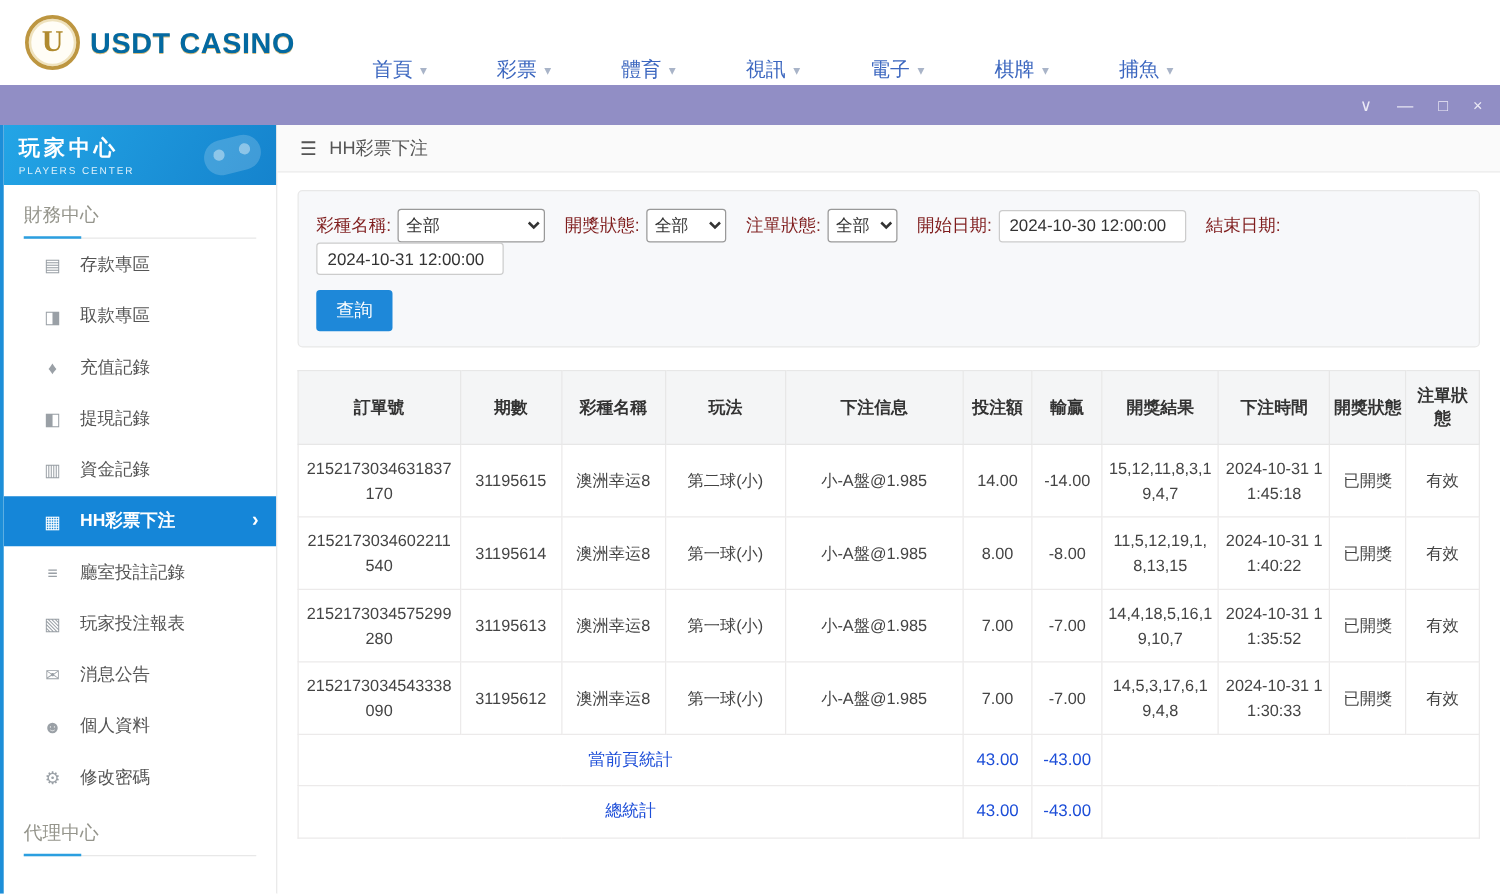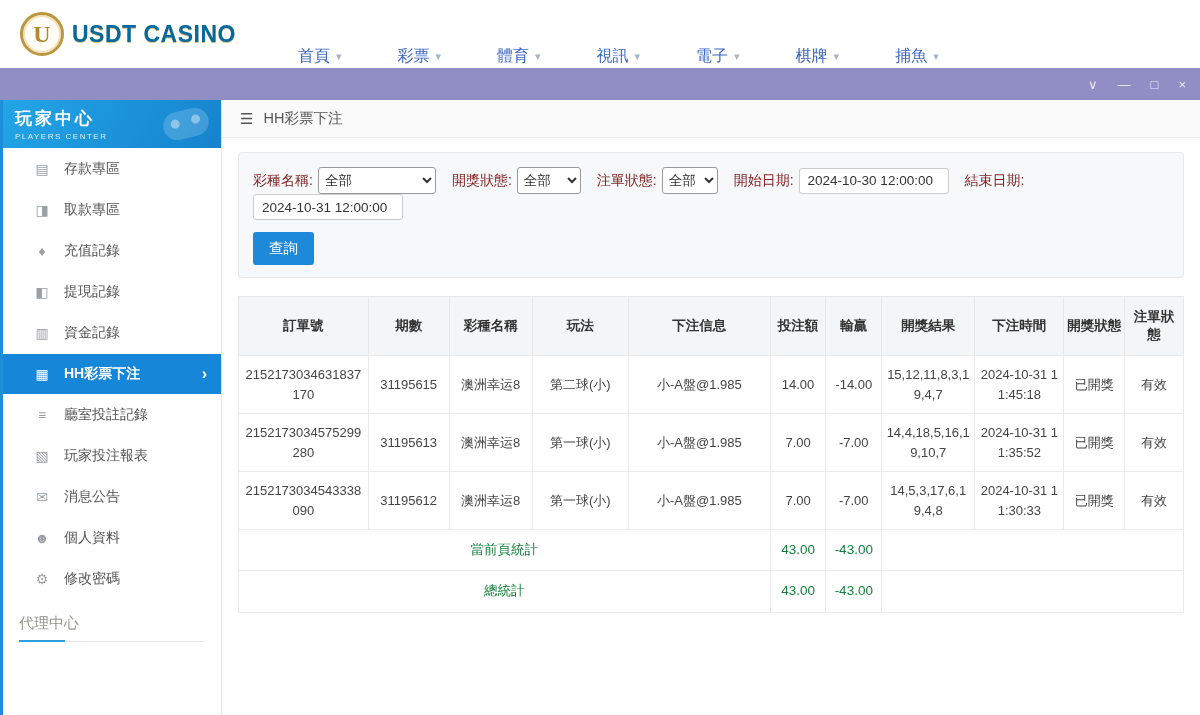--- a/index.html
+++ b/index.html
@@ -71,21 +71,21 @@
   .data-table { width:100%; margin-top:18px; border-collapse:collapse; table-layout:fixed;
     border:1px solid #e5e5e5; }
   .data-table col.c1{width:128px}.data-table col.c2{width:80px}.data-table col.c3{width:82px}
   .data-table col.c4{width:95px}.data-table col.c5{width:140px}.data-table col.c6{width:55px}
   .data-table col.c7{width:55px}.data-table col.c8{width:92px}.data-table col.c9{width:88px}
   .data-table col.c10{width:60px}.data-table col.c11{width:58px}
   .data-table th { background:#f4f5f6; border:1px solid #e7e7e7; padding:11px 2px;
     font-size:13.5px; color:#333; font-weight:bold; text-align:center; }
   .data-table td { border:1px solid #eceaea; padding:9px 4px; font-size:13px; color:#444;
     text-align:center; word-break:break-all; line-height:1.5; }
-  .summary-row td { padding:10px 0; font-size:13.5px; color:#15803d; }
+  .summary-row td { padding:10px 0; font-size:13.5px; color:#1d4ed8; }
   .sum-label { font-size:14px; }
 </style>
 </head>
 <body>
 
 <header class="site-header">
   <div class="logo">
     <div class="logo-badge">
       <span>U</span>
     </div>
@@ -133,20 +133,21 @@
 </div>
 
 <div class="app">
   <aside class="sidebar">
     <div class="side-header">
       <div class="side-title">玩家中心</div>
       <div class="side-sub">PLAYERS CENTER</div>
       <span class="gamepad"></span>
     </div>
     <div id="side-menu">
+        <div class="side-heading">財務中心</div>
         <div class="side-item">
           <span class="side-icon">▤</span>
           <span class="side-label">存款專區</span>
         </div>
         <div class="side-item">
           <span class="side-icon">◨</span>
           <span class="side-label">取款專區</span>
         </div>
         <div class="side-item">
           <span class="side-icon">♦</span>
@@ -255,20 +256,33 @@
               <td>第二球(小)</td>
               <td>小-A盤@1.985</td>
               <td>14.00</td>
               <td>-14.00</td>
               <td>15,12,11,8,3,19,4,7</td>
               <td>2024-10-31 11:45:18</td>
               <td>已開獎</td>
               <td>有效</td>
             </tr>
             <tr class="data-row">
+              <td>2152173034602211540</td>
+              <td>31195614</td>
+              <td>澳洲幸运8</td>
+              <td>第一球(小)</td>
+              <td>小-A盤@1.985</td>
+              <td>8.00</td>
+              <td>-8.00</td>
+              <td>11,5,12,19,1,8,13,15</td>
+              <td>2024-10-31 11:40:22</td>
+              <td>已開獎</td>
+              <td>有效</td>
+            </tr>
+            <tr class="data-row">
               <td>2152173034575299280</td>
               <td>31195613</td>
               <td>澳洲幸运8</td>
               <td>第一球(小)</td>
               <td>小-A盤@1.985</td>
               <td>7.00</td>
               <td>-7.00</td>
               <td>14,4,18,5,16,19,10,7</td>
               <td>2024-10-31 11:35:52</td>
               <td>已開獎</td>

